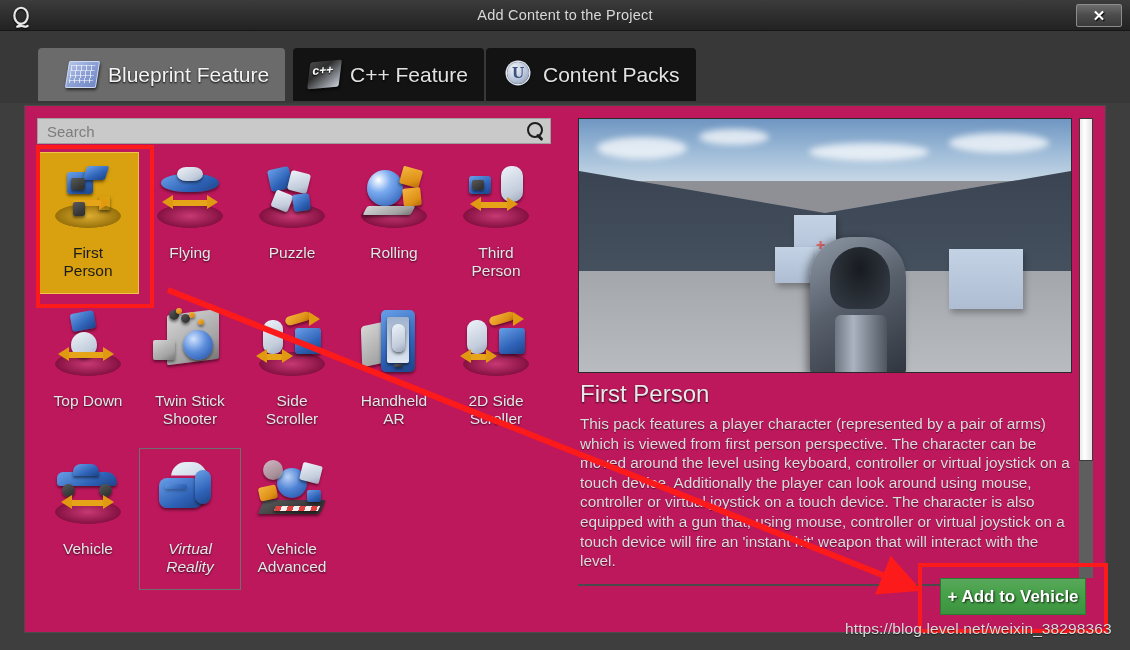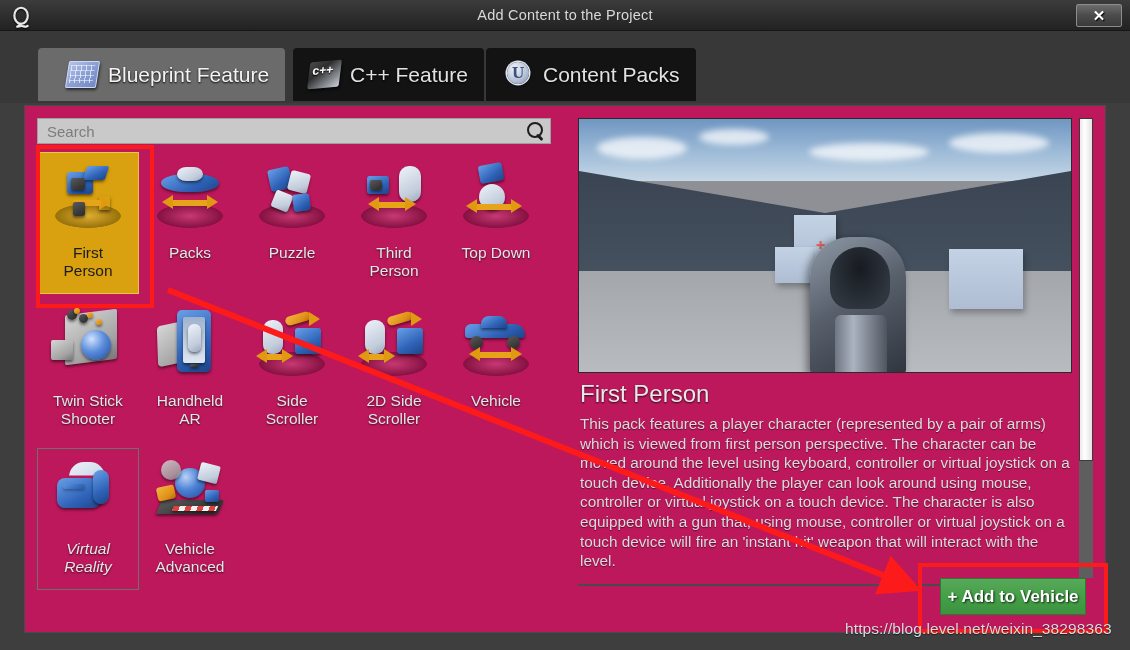--- a/index.html
+++ b/index.html
@@ -375,34 +375,44 @@
 
         <div class="tile">
           <div class="thumb">
             <div class="disc"></div>
             <div class="blu" style="left:10px; top:16px; width:58px; height:18px; border-radius:50%/60%;"></div>
             <div class="wht" style="left:26px; top:9px; width:26px; height:14px; border-radius:50%/70%;"></div>
             <div class="bar-h" style="left:18px; top:42px; width:42px;"></div>
             <div class="arrow-e" style="left:56px; top:37px;"></div>
             <div class="arrow-w" style="left:11px; top:37px;"></div>
           </div>
-          <div class="tname">Packs</div>
+          <div class="tname">Flying</div>
         </div>
 
         <div class="tile">
           <div class="thumb">
             <div class="disc"></div>
             <div class="blu" style="left:16px; top:10px; width:22px; height:22px; border-radius:3px; transform:rotate(-12deg);"></div>
             <div class="wht" style="left:36px; top:14px; width:20px; height:20px; border-radius:3px; transform:rotate(14deg);"></div>
             <div class="wht" style="left:20px; top:34px; width:18px; height:18px; border-radius:3px; transform:rotate(22deg);"></div>
             <div class="blu" style="left:40px; top:36px; width:17px; height:17px; border-radius:3px; transform:rotate(-8deg);"></div>
           </div>
           <div class="tname">Puzzle</div>
         </div>
 
+        <div class="tile">
+          <div class="thumb">
+            <div class="disc"></div>
+            <div class="blu" style="left:12px; top:12px; width:36px; height:36px; border-radius:50%; background:radial-gradient(circle at 32% 28%,#ffffff 0%,#79aaf0 35%,#1e52aa 100%);"></div>
+            <div class="org" style="left:46px; top:10px; width:20px; height:18px; border-radius:2px; transform:rotate(16deg);"></div>
+            <div class="org" style="left:48px; top:30px; width:18px; height:18px; border-radius:2px; transform:rotate(-6deg);"></div>
+            <div class="gry" style="left:10px; top:48px; width:48px; height:9px; border-radius:2px; transform:skewX(-28deg);"></div>
+          </div>
+          <div class="tname">Rolling</div>
+        </div>
 
         <div class="tile">
           <div class="thumb">
             <div class="disc"></div>
             <div class="wht" style="left:44px; top:8px; width:22px; height:36px; border-radius:10px;"></div>
             <div class="blu" style="left:12px; top:18px; width:22px; height:18px; border-radius:3px;"></div>
             <div class="drk" style="left:15px; top:22px; width:12px; height:10px; border-radius:2px;"></div>
             <div class="bar-h" style="left:18px; top:44px; width:36px;"></div>
             <div class="arrow-e" style="left:50px; top:39px;"></div>
             <div class="arrow-w" style="left:13px; top:39px;"></div>
@@ -435,44 +445,44 @@
             <div class="org" style="left:38px; top:6px; width:6px; height:6px; border-radius:50%;"></div>
             <div class="org" style="left:47px; top:13px; width:6px; height:6px; border-radius:50%;"></div>
           </div>
           <div class="tname">
             <span>Twin Stick</span><br><span>Shooter</span>
           </div>
         </div>
 
         <div class="tile">
           <div class="thumb">
-            <div class="gry" style="left:6px; top:16px; width:48px; height:40px; transform:rotate(-12deg) skewX(-10deg); border-radius:4px;"></div>
-            <div class="blu" style="left:26px; top:4px; width:34px; height:62px; border-radius:5px;"></div>
-            <div class="wht" style="left:32px; top:11px; width:22px; height:46px; border-radius:2px; background:linear-gradient(to bottom,#9fb2cc,#dfe7f2);"></div>
-            <div class="wht" style="left:37px; top:18px; width:13px; height:28px; border-radius:6px;"></div>
-            <div class="drk" style="left:39px; top:58px; width:9px; height:3px; border-radius:2px;"></div>
-          </div>
-          <div class="tname">
-            <span>Handheld</span><br><span>AR</span>
-          </div>
-        </div>
-
-        <div class="tile">
-          <div class="thumb">
             <div class="disc"></div>
             <div class="wht" style="left:10px; top:14px; width:20px; height:34px; border-radius:9px;"></div>
             <div class="blu" style="left:42px; top:22px; width:26px; height:26px; border-radius:3px;"></div>
             <div class="org" style="left:32px; top:8px; width:26px; height:9px; border-radius:5px; transform:rotate(-16deg);"></div>
             <div class="arrow-e" style="left:56px; top:6px;"></div>
             <div class="bar-h" style="left:8px; top:48px; width:22px;"></div>
             <div class="arrow-w" style="left:3px; top:43px;"></div>
             <div class="arrow-e" style="left:29px; top:43px;"></div>
           </div>
           <div class="tname">
             <span>Side</span><br><span>Scroller</span>
+          </div>
+        </div>
+
+        <div class="tile">
+          <div class="thumb">
+            <div class="gry" style="left:6px; top:16px; width:48px; height:40px; transform:rotate(-12deg) skewX(-10deg); border-radius:4px;"></div>
+            <div class="blu" style="left:26px; top:4px; width:34px; height:62px; border-radius:5px;"></div>
+            <div class="wht" style="left:32px; top:11px; width:22px; height:46px; border-radius:2px; background:linear-gradient(to bottom,#9fb2cc,#dfe7f2);"></div>
+            <div class="wht" style="left:37px; top:18px; width:13px; height:28px; border-radius:6px;"></div>
+            <div class="drk" style="left:39px; top:58px; width:9px; height:3px; border-radius:2px;"></div>
+          </div>
+          <div class="tname">
+            <span>Handheld</span><br><span>AR</span>
           </div>
         </div>
 
         <div class="tile">
           <div class="thumb">
             <div class="disc"></div>
             <div class="wht" style="left:10px; top:14px; width:20px; height:34px; border-radius:9px;"></div>
             <div class="blu" style="left:42px; top:22px; width:26px; height:26px; border-radius:3px;"></div>
             <div class="org" style="left:32px; top:8px; width:26px; height:9px; border-radius:5px; transform:rotate(-16deg);"></div>
             <div class="arrow-e" style="left:56px; top:6px;"></div>

